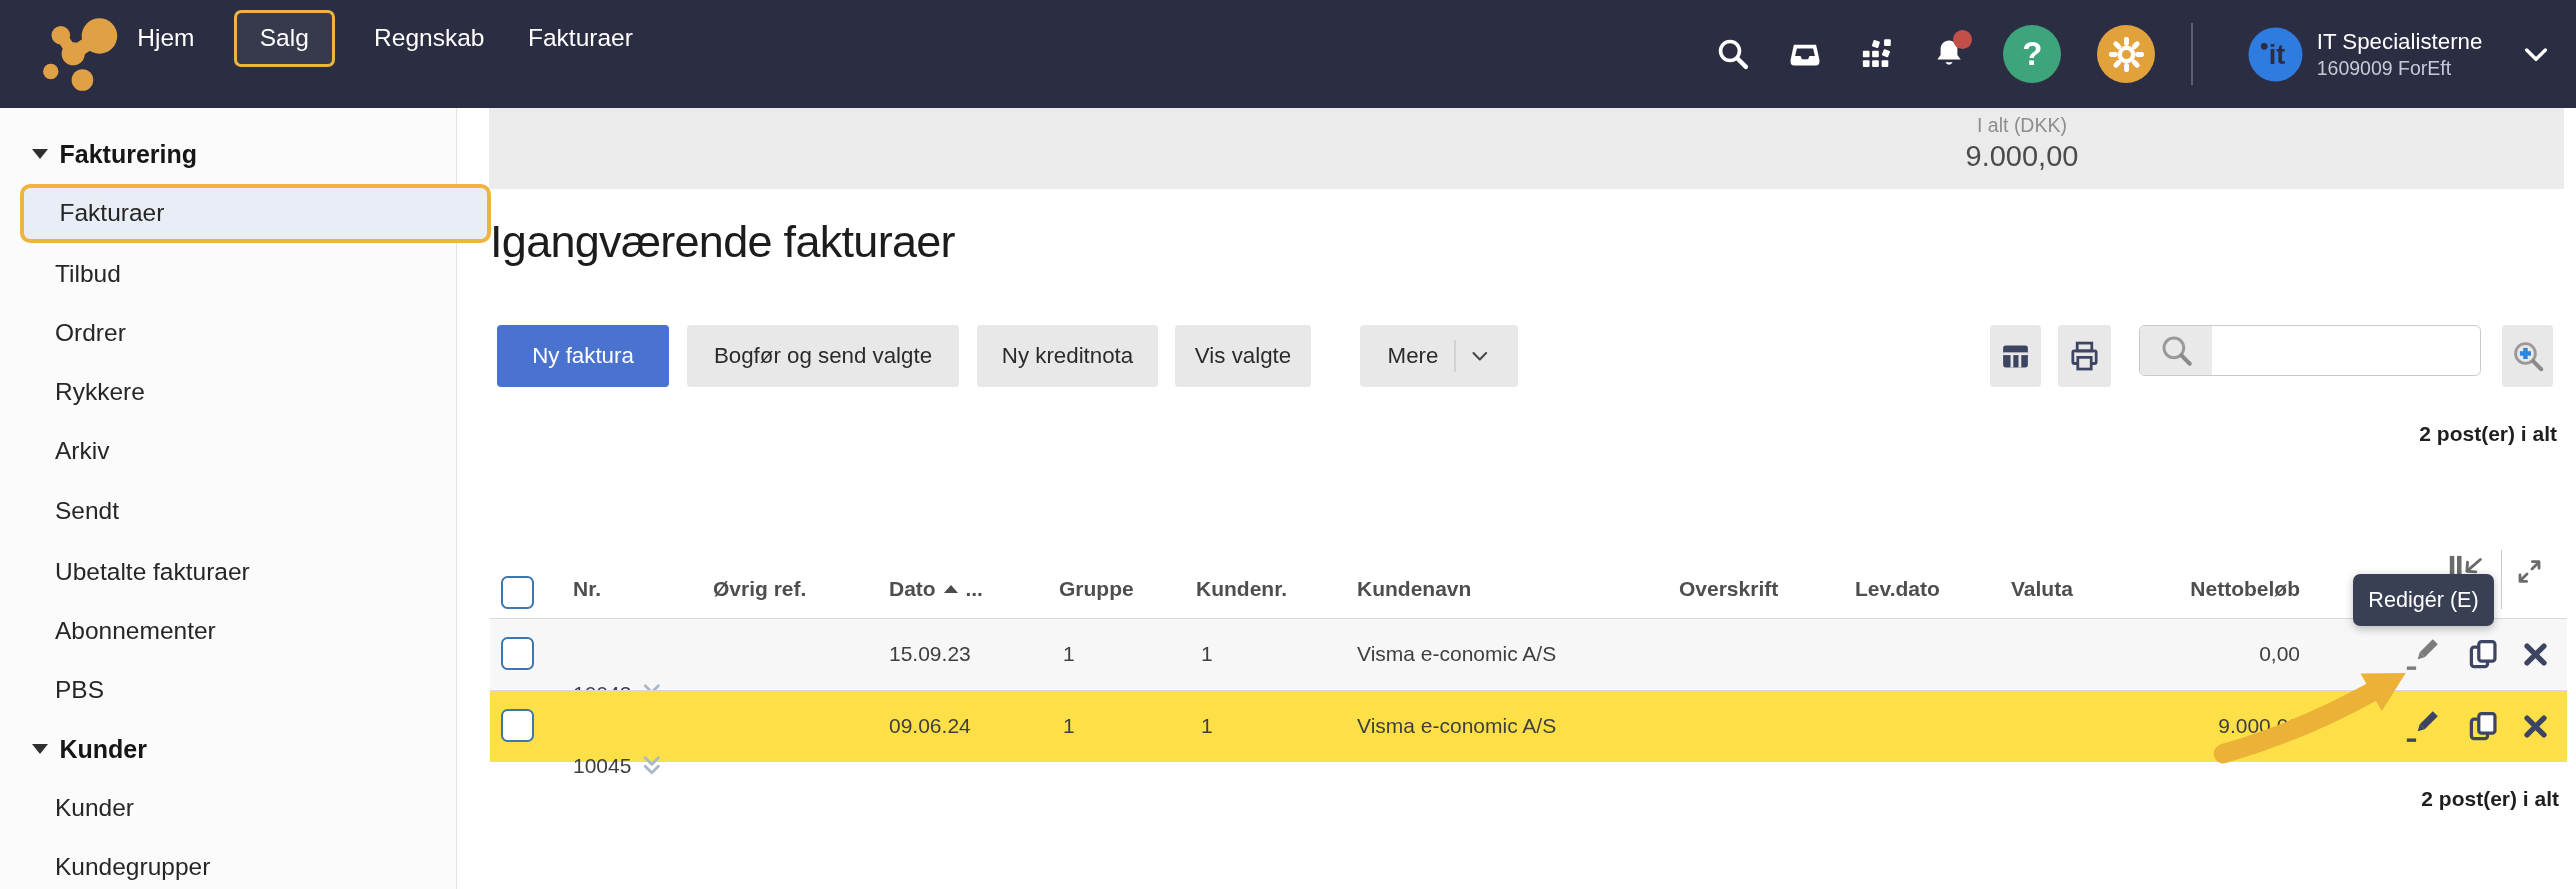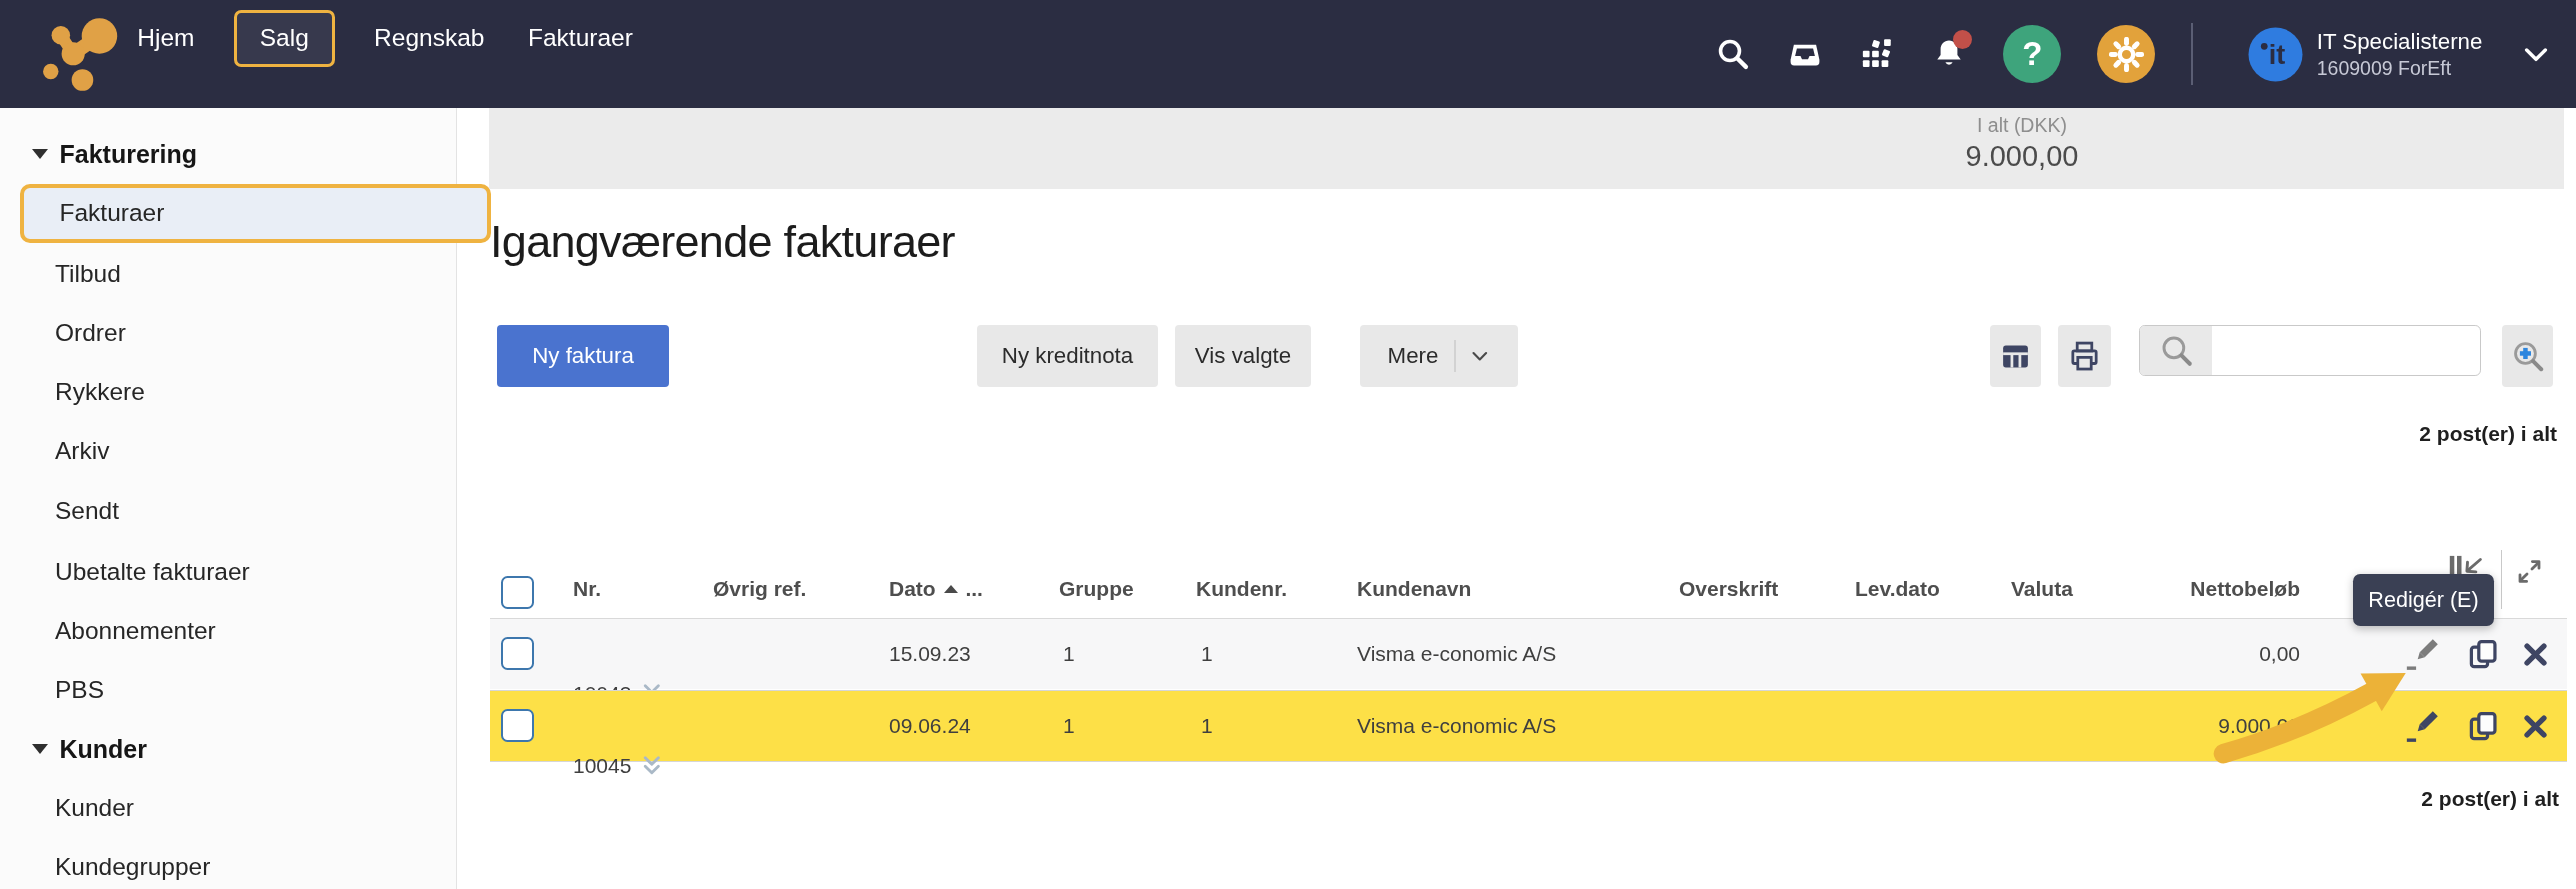--- a/index.html
+++ b/index.html
@@ -187,20 +187,21 @@
 
   <div class="graybar"></div>
   <div class="summary">
     <div class="lbl">I alt (DKK)</div>
     <div class="val">9.000,00</div>
   </div>
 
   <h1 class="page-title" style="margin:0;">Igangværende fakturaer</h1>
 
   <button class="btn primary" style="left:497px;width:172px;">Ny faktura</button>
+  <button class="btn gray" style="left:687px;width:272px;">Bogfør og send valgte</button>
   <button class="btn gray" style="left:977px;width:181px;">Ny kreditnota</button>
   <button class="btn gray" style="left:1175px;width:136px;">Vis valgte</button>
   <button class="btn gray" style="left:1360px;width:158px;">
     <span>Mere</span>
     <span class="mere-div"></span>
     <svg width="21.6" height="21.6" viewBox="0 0 24 24">
         <polyline points="5,9 12,16 19,9" fill="none" stroke="#4a4a4a" stroke-width="2.4" stroke-linecap="round" stroke-linejoin="round"></polyline>
       </svg>
   </button>
 

